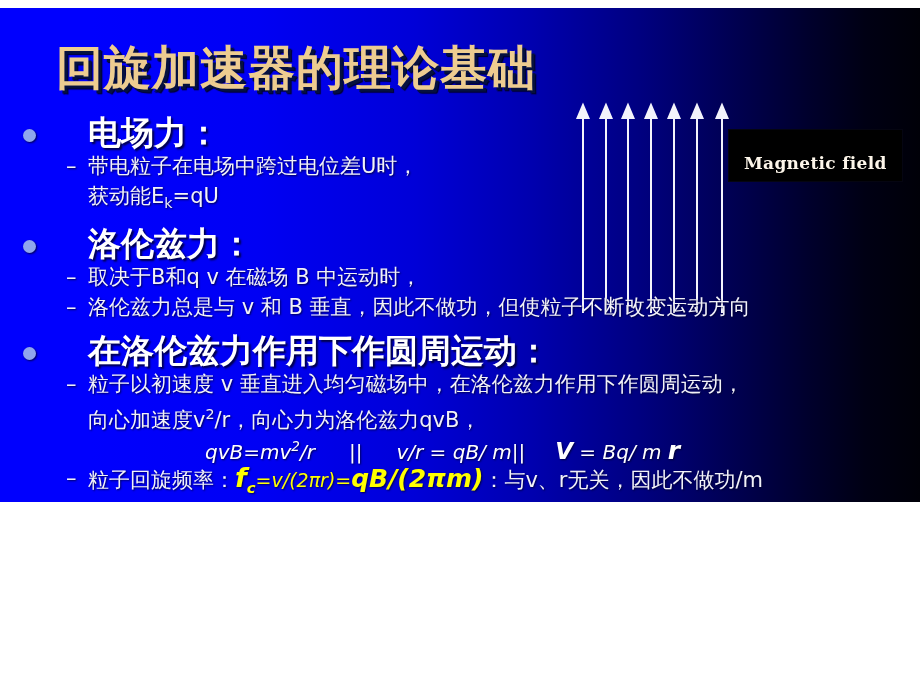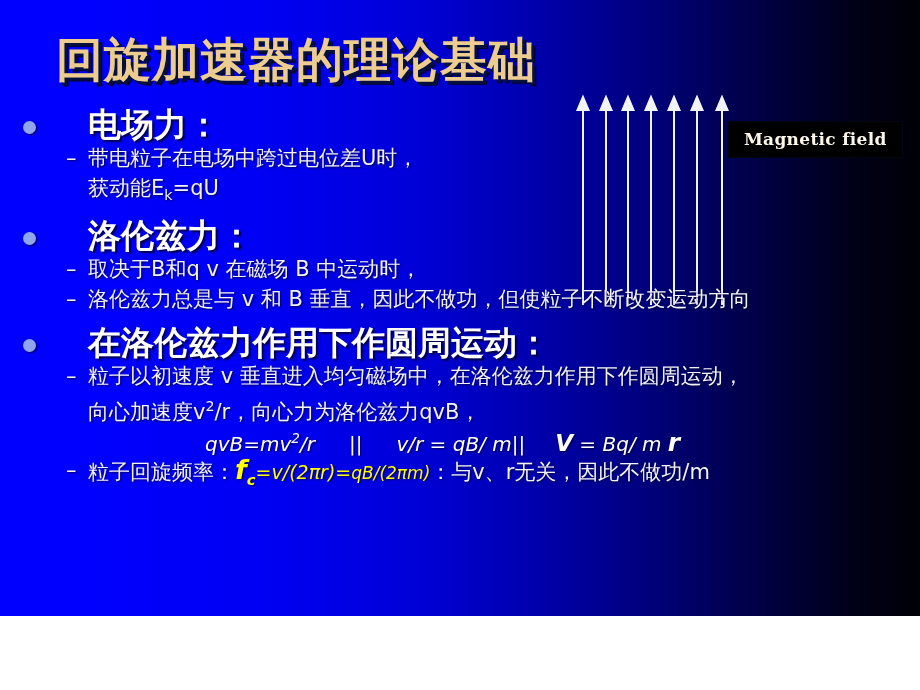--- a/index.html
+++ b/index.html
@@ -9,33 +9,34 @@
   }
   body {
     width: 920px;
     height: 690px;
     overflow: hidden;
     font-family: "Liberation Sans", "DejaVu Sans", sans-serif;
   }
   #slide {
     position: relative;
     width: 920px;
-    height: 616px;
+    height: 494px;
     background: linear-gradient(to right,
         #0000fe 0%,
         #0000fe 10%,
         #0000f4 28%,
         #0000d8 45%,
         #0000ae 58%,
         #00007e 70%,
         #000050 80%,
         #00002c 88%,
         #000014 94%,
         #000008 100%);
     overflow: hidden;
+    margin-top: 8px;
   }
 
   
   #title {
     position: absolute;
     left: 56px;
     top: 36px;
     font-family: "DejaVu Serif", "Liberation Serif", serif;
     font-size: 47px;
     line-height: 1.0;
@@ -61,21 +62,21 @@
   }
   #mf-label {
     position: absolute;
     left: 157px;
     top: 30px;
     background: #000000;
     color: #fdf6ea;
     font-family: "DejaVu Serif", "Liberation Serif", serif;
     font-weight: 700;
     font-size: 17px;
-    padding: 7px 15px 8px 15px;
+    padding: 23px 15px 8px 15px;
     letter-spacing: 0.3px;
     white-space: nowrap;
     box-shadow: 0 0 0 1px #050511;
   }
 
   
   #content {
     position: absolute;
     left: 0;
     top: 108px;
@@ -160,22 +161,22 @@
     font-style: italic;
     color: #ffff00;
   }
   .fc sub { font-size: 0.55em; }
   .mid {
     font-size: 19px;
     font-style: italic;
     color: #ffff00;
   }
   .qbm {
-    font-size: 17px;
-    font-weight: 400;
+    font-size: 25px;
+    font-weight: 700;
     font-style: italic;
     color: #ffff00;
   }
 </style>
 </head>
 <body>
 
 <div id="slide">
 
   <div id="title">回旋加速器的理论基础</div>

